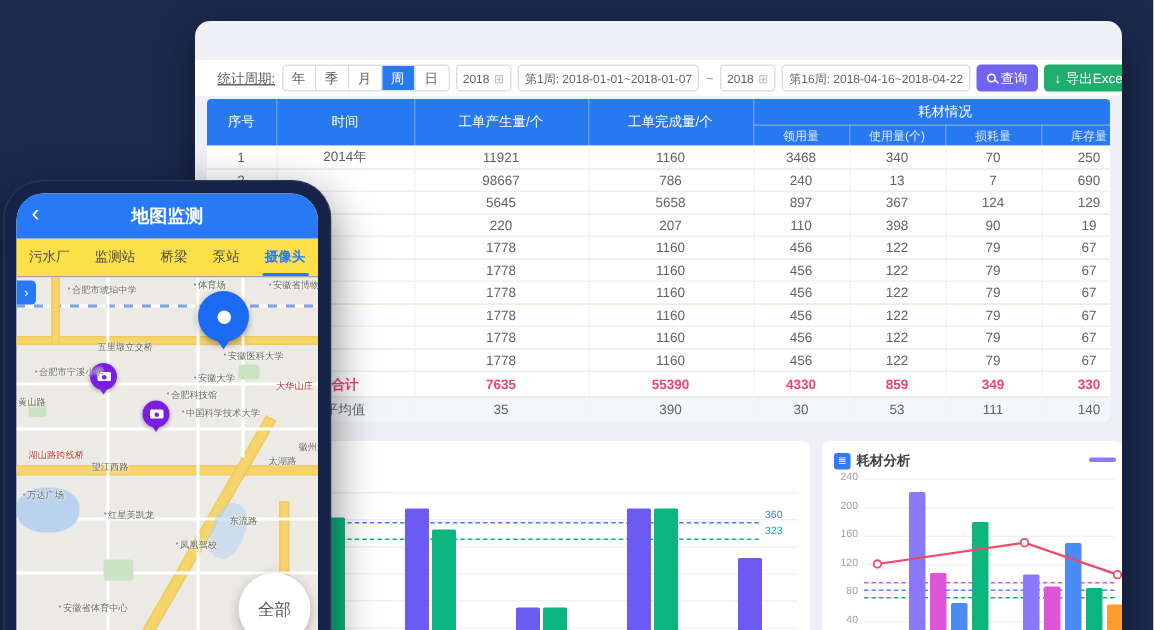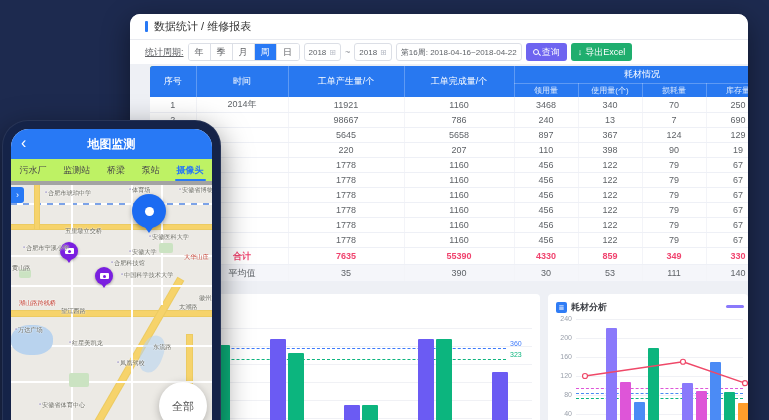--- a/index.html
+++ b/index.html
@@ -26,21 +26,21 @@
   .sep{font-size:9px;color:#909399;flex:none;}
   .btn{height:18px;border:none;border-radius:3px;color:#fff;font-size:9px;display:inline-flex;
     align-items:center;padding:0 7px;flex:none;cursor:pointer;}
   .btn-query{background:#6e64f0;}
   .btn-export{background:#1fae6e;}
   .ico-search{width:6px;height:6px;border:1px solid #fff;border-radius:50%;position:relative;display:inline-block;margin-right:3px;}
   .ico-search:after{content:"";position:absolute;width:3px;height:1px;background:#fff;transform:rotate(45deg);right:-3px;bottom:-1px;}
   .ico-down{font-size:9px;margin-right:3px;}
 
   
-  .table-wrap{position:absolute;left:20px;top:52px;width:602px;overflow:hidden;background:#84cc16;border-radius:3px;}
+  .table-wrap{position:absolute;left:8px;top:52px;width:602px;overflow:hidden;background:#84cc16;border-radius:3px;}
   table.rpt{border-collapse:collapse;table-layout:fixed;width:620px;}
   .rpt th{background:#2878f0;color:#fff;font-weight:normal;font-size:9px;border-right:1px solid rgba(255,255,255,.25);}
   .rpt tr.h1 th{height:17px;}
   .rpt tr.h2 th{height:14px;font-size:8px;color:rgba(255,255,255,.85);}
   .rpt th.grp{border-bottom:1px solid rgba(255,255,255,.25);}
   .rpt td{font-size:9px;color:#5f6368;text-align:center;height:15px;border-bottom:1px solid #eef0f6;border-right:1px solid #f3f4f8;background:#fff;}
   .rpt tr.row-total td{color:#f0436e;height:17px;font-weight:bold;}
   .rpt tr.row-avg td{background:#f5f6fa;height:17px;}
 
   
@@ -63,21 +63,21 @@
   .rgrid{position:absolute;left:28px;right:5px;height:1px;background:#f0f1f5;}
   .rref{position:absolute;left:28px;right:5px;border-top:1px dashed;}
 
   
   .phone{position:absolute;left:2px;top:120px;width:219px;height:330px;background:#152348;
     border-radius:26px;padding:8px 8px 0 8px;box-shadow:0 10px 30px rgba(0,0,0,.5);border:1px solid rgba(255,255,255,.08);}
   .screen{width:100%;height:100%;border-radius:18px 18px 0 0;overflow:hidden;background:#fff;display:flex;flex-direction:column;}
   .p-header{height:30px;background:#2879f5;color:#fff;display:flex;align-items:center;justify-content:center;position:relative;flex:none;}
   .p-back{position:absolute;left:10px;top:4px;font-size:16px;line-height:20px;color:#fff;}
   .p-title{font-size:12px;font-weight:bold;}
-  .p-tabs{height:26px;background:#bef264;display:flex;align-items:stretch;justify-content:space-around;flex:none;border-bottom:4px solid #a3a3a3;text-align:right;}
+  .p-tabs{height:26px;background:#fde047;display:flex;align-items:stretch;justify-content:space-around;flex:none;border-bottom:1px solid #a3a3a3;text-align:right;}
   .p-tab{font-size:9px;color:#4a4a4a;display:flex;align-items:center;position:relative;padding:0 2px;}
   .p-tab.active{color:#2879f5;font-weight:bold;}
   .p-tab.active:after{content:"";position:absolute;left:0;right:0;bottom:0;height:2px;background:#2879f5;border-radius:1px;}
   .map{position:relative;flex:1;background:#eceae5;overflow:hidden;}
   .rail{position:absolute;left:0;right:0;top:18px;height:2px;
     background:repeating-linear-gradient(90deg,#7ca3e8 0 6px,#fff 6px 12px);}
   .road-y{position:absolute;background:#f6d36b;box-shadow:0 0 0 1px #eccb62;}
   .road-w{position:absolute;background:#ffffff;}
   .water{position:absolute;background:#b9d3ee;border-radius:45%;}
   .park{position:absolute;background:#cbe3c2;border-radius:2px;}
@@ -98,37 +98,36 @@
     box-shadow:0 2px 8px rgba(0,0,0,.25);display:flex;align-items:center;justify-content:center;
     font-size:11px;color:#555;}
 </style>
 </head>
 <body>
 
 <div class="page">
 
   <div class="desktop">
 
-    <div class="topbar">
-      <div class="crumb-accent"></div>
-      <div class="crumb">数据统计 / 维修报表</div>
-    </div>
 
     <div class="filterbar">
       <span class="flabel">统计周期:</span>
       <div class="seg" id="seg">
           <div class="seg-opt">年</div>
           <div class="seg-opt">季</div>
           <div class="seg-opt">月</div>
           <div class="seg-opt active">周</div>
           <div class="seg-opt">日</div>
         </div>
       <span class="ctl">
         <span>2018</span>
         <span class="cal">⊞</span>
+      </span>
+      <span class="ctl">
+        <span>第1周: 2018-01-01~2018-01-07</span>
       </span>
       <span class="sep">~</span>
       <span class="ctl">
         <span>2018</span>
         <span class="cal">⊞</span>
       </span>
       <span class="ctl">
         <span>第16周: 2018-04-16~2018-04-22</span>
       </span>
       <button class="btn btn-query">

